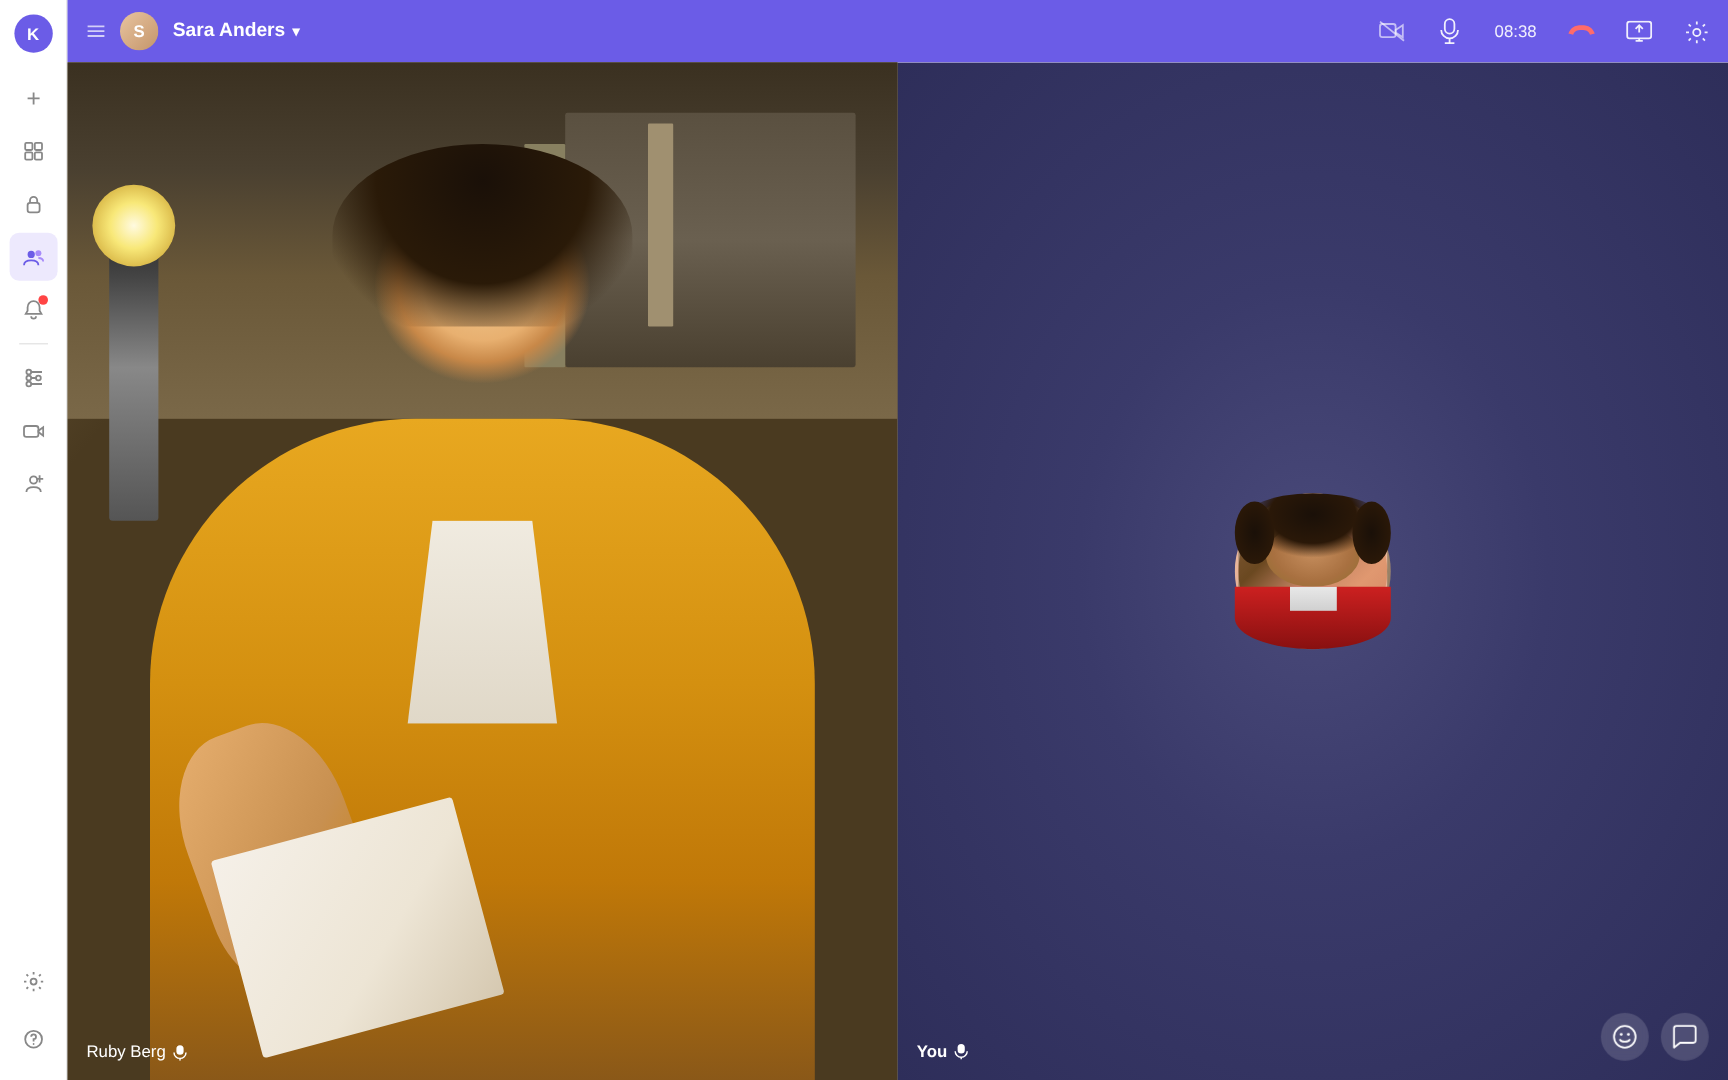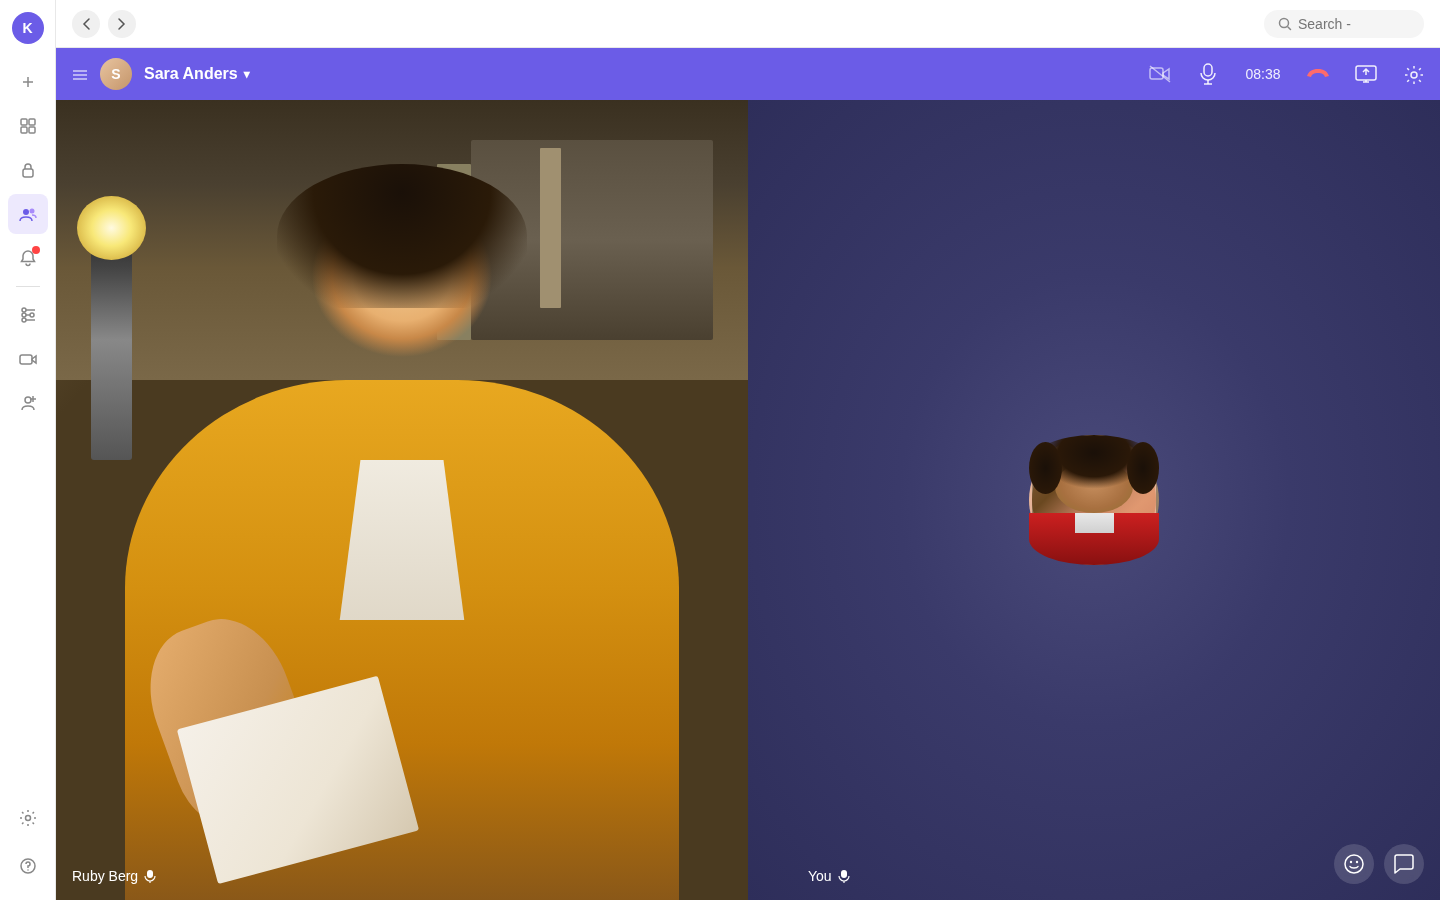--- a/index.html
+++ b/index.html
@@ -172,21 +172,21 @@
     }
 
     .video-label {
       position: absolute;
       bottom: 16px;
       left: 16px;
       color: white;
       font-size: 14px;
       font-weight: 500;
       display: flex;
-      align-items: center;
+      align-items: flex-end;
       gap: 6px;
     }
     .mic-indicator {
       font-size: 12px;
       color: rgba(255,255,255,0.8);
     }
 
     
     .video-right {
       width: 50%;
@@ -215,25 +215,24 @@
       background: linear-gradient(135deg, #8a6040 0%, #6a4820 30%, #c08060 50%, #e09870 70%, #d08060 100%);
       display: flex; align-items: center; justify-content: center;
     }
 
     .you-label {
       position: absolute;
       bottom: 16px;
       left: 16px;
       color: white;
       font-size: 14px;
-      font-weight: 400;
+      font-weight: 700;
       display: flex;
       align-items: center;
       gap: 6px;
-      margin-left: 44px;
     }
 
     
     .bottom-right-controls {
       position: absolute;
       bottom: 16px;
       right: 16px;
       display: flex;
       gap: 10px;
     }
@@ -337,40 +336,20 @@
         <circle cx="9" cy="9" r="7" stroke="#888" stroke-width="1.5"></circle>
         <path d="M7 7c0-1.105.895-2 2-2s2 .895 2 2-.895 2-2 2v2" stroke="#888" stroke-width="1.5"></path>
         <circle cx="9" cy="13" r="0.75" fill="#888"></circle>
       </svg>
     </div>
   </div>
 </div>
 
 <div class="main">
 
-  <div class="topnav">
-    <button class="nav-btn">
-      <svg width="10" height="14" viewBox="0 0 10 14" fill="none">
-        <path d="M8 2L3 7l5 5" stroke="#555" stroke-width="1.5" stroke-linecap="round"></path>
-      </svg>
-    </button>
-    <button class="nav-btn">
-      <svg width="10" height="14" viewBox="0 0 10 14" fill="none">
-        <path d="M2 2l5 5-5 5" stroke="#555" stroke-width="1.5" stroke-linecap="round"></path>
-      </svg>
-    </button>
-    <div class="nav-spacer"></div>
-    <div class="search-bar">
-      <svg width="14" height="14" viewBox="0 0 14 14" fill="none">
-        <circle cx="6" cy="6" r="4.5" stroke="#888" stroke-width="1.5"></circle>
-        <path d="M10 10l2.5 2.5" stroke="#888" stroke-width="1.5" stroke-linecap="round"></path>
-      </svg>
-      <input type="text" readonly="" placeholder="Search -" style="">
-    </div>
-  </div>
 
   <div class="call-header">
     <div class="call-header-expand">
       <svg width="16" height="12" viewBox="0 0 16 12" fill="none">
         <line x1="1" y1="2" x2="15" y2="2" stroke="rgba(255,255,255,0.7)" stroke-width="1.5"></line>
         <line x1="1" y1="6" x2="15" y2="6" stroke="rgba(255,255,255,0.7)" stroke-width="1.5"></line>
         <line x1="1" y1="10" x2="15" y2="10" stroke="rgba(255,255,255,0.7)" stroke-width="1.5"></line>
       </svg>
     </div>
 

